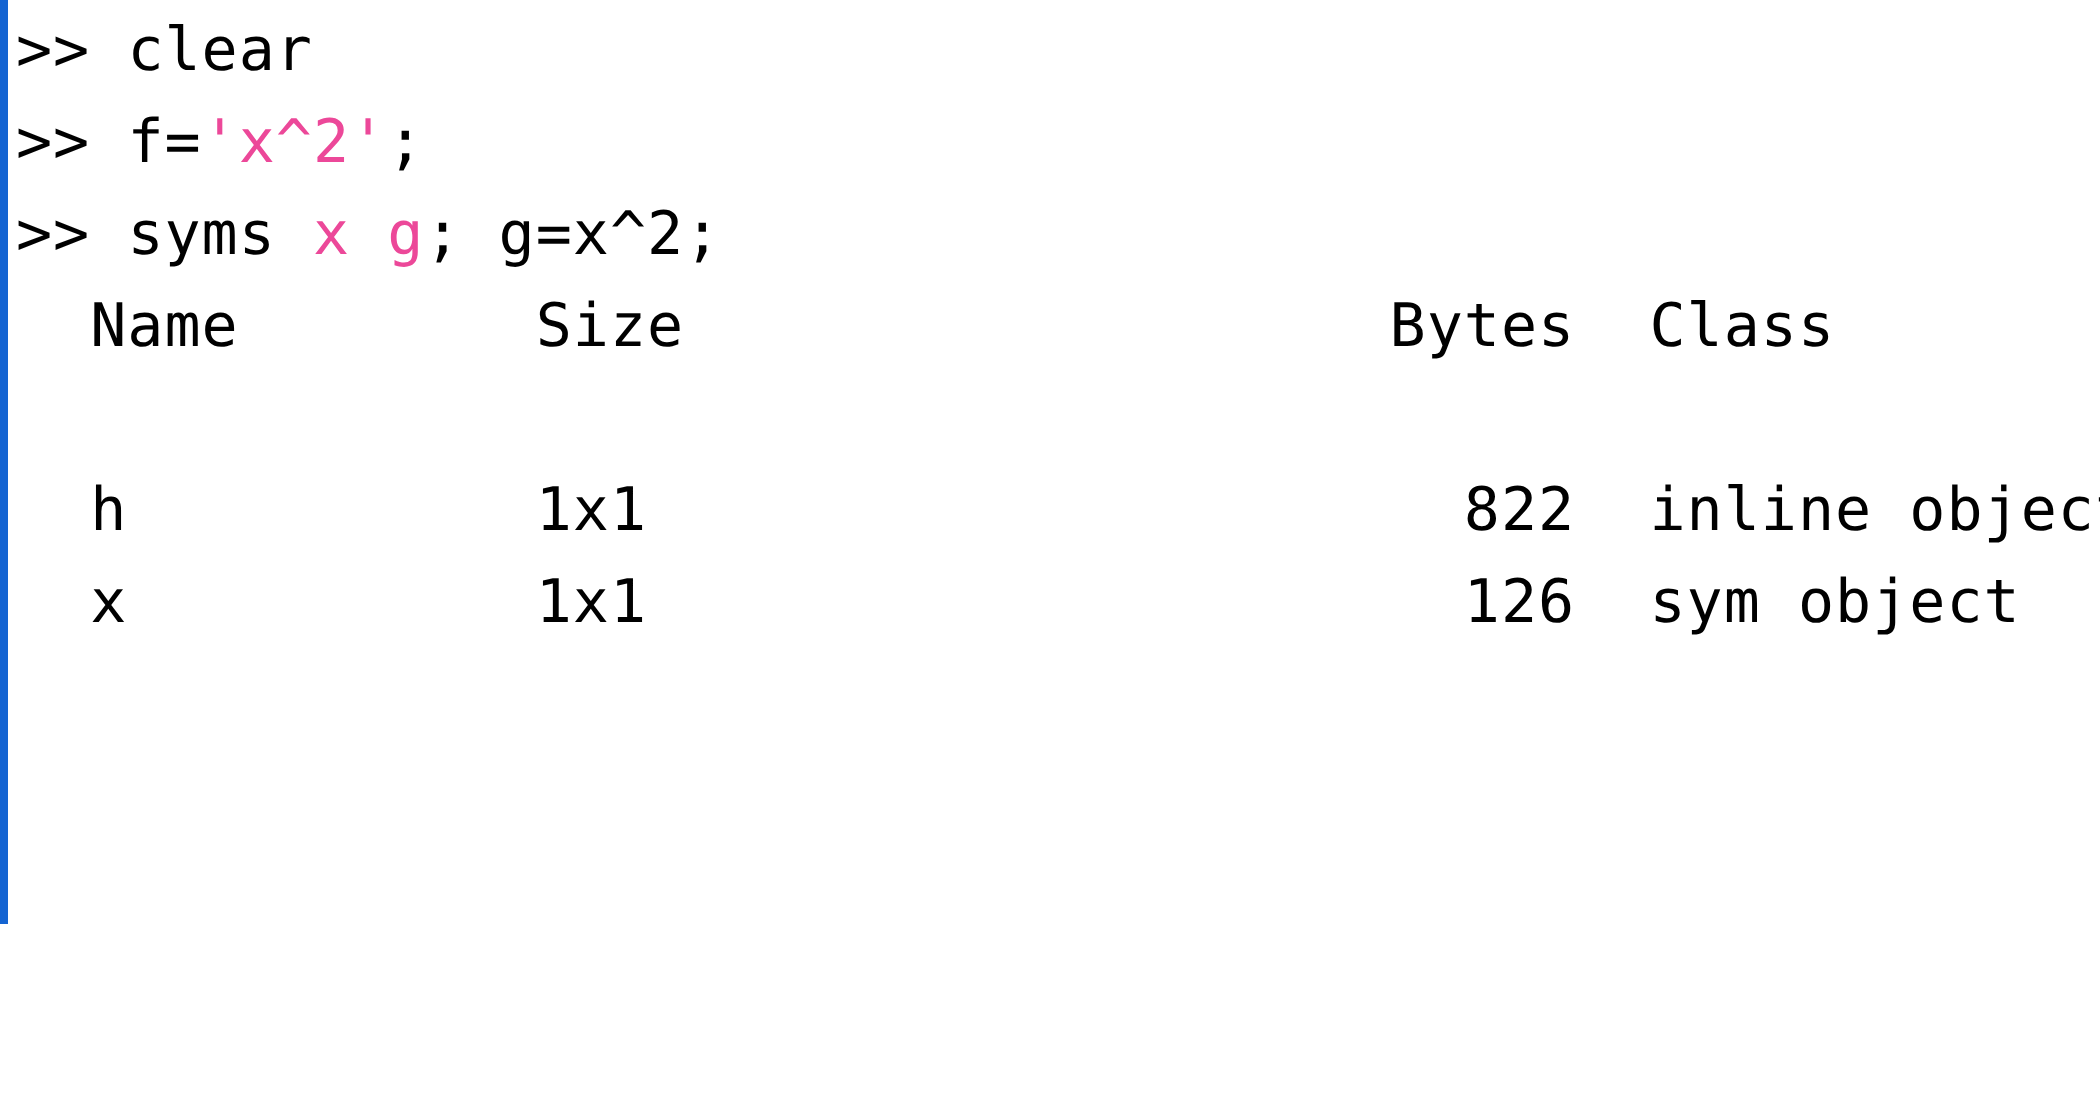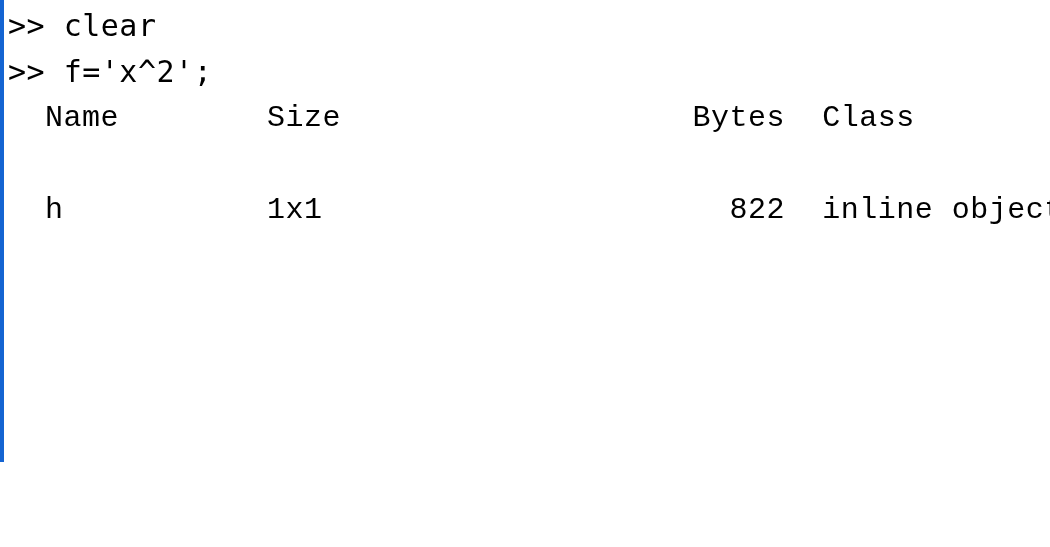--- a/index.html
+++ b/index.html
@@ -44,26 +44,25 @@
     color: #000000;
     white-space: pre;
     letter-spacing: 0.5px;
   }
 
   .line.blank {
     color: transparent;
   }
 
   .tok-plain { color: #000000; }
-  .tok-string { color: #000000; }
+  .tok-string { color: #ec4899; }
 
   
   .tbl {
     white-space: pre;
-    font-family: Liberation Mono, monospace;
   }
 
   
   #watermark {
     position: absolute;
     left: 762px;
     top: 516px;
     font-family: "DejaVu Sans", "Liberation Sans", sans-serif;
     font-size: 21px;
     line-height: 21px;
@@ -78,24 +77,26 @@
 <div id="screen">
 
   <div id="left-rule"></div>
 
   <div id="console">
 
     <div class="line"><span>&gt;&gt; </span><span class="tok-plain">clear</span></div>
 
     <div class="line"><span>&gt;&gt; </span><span class="tok-plain">f=</span><span class="tok-string">'x^2'</span><span class="tok-plain">;</span></div>
 
+    <div class="line"><span>&gt;&gt; </span><span class="tok-plain">syms </span><span class="tok-string">x g</span><span class="tok-plain">; g=x^2;</span></div>
 
 
 
     <div class="line tbl">  Name        Size                   Bytes  Class</div>
     <div class="line tbl blank"> </div>
     <div class="line tbl">  h           1x1                      822  inline object</div>
+    <div class="line tbl">  x           1x1                      126  sym object</div>
 
   </div>
 
   <div id="watermark">https://blog.csdn.net/xxxxx794332</div>
 
 </div>
 
 </body></html>

